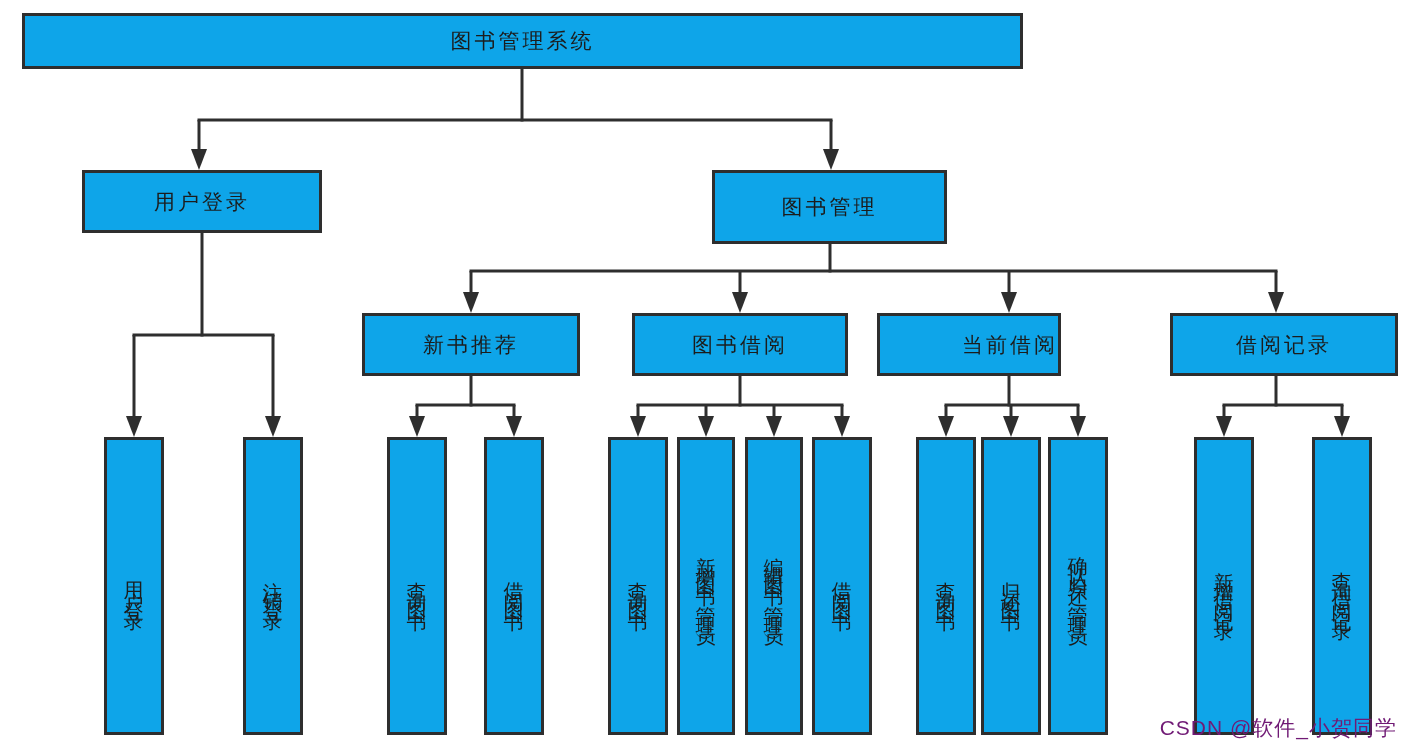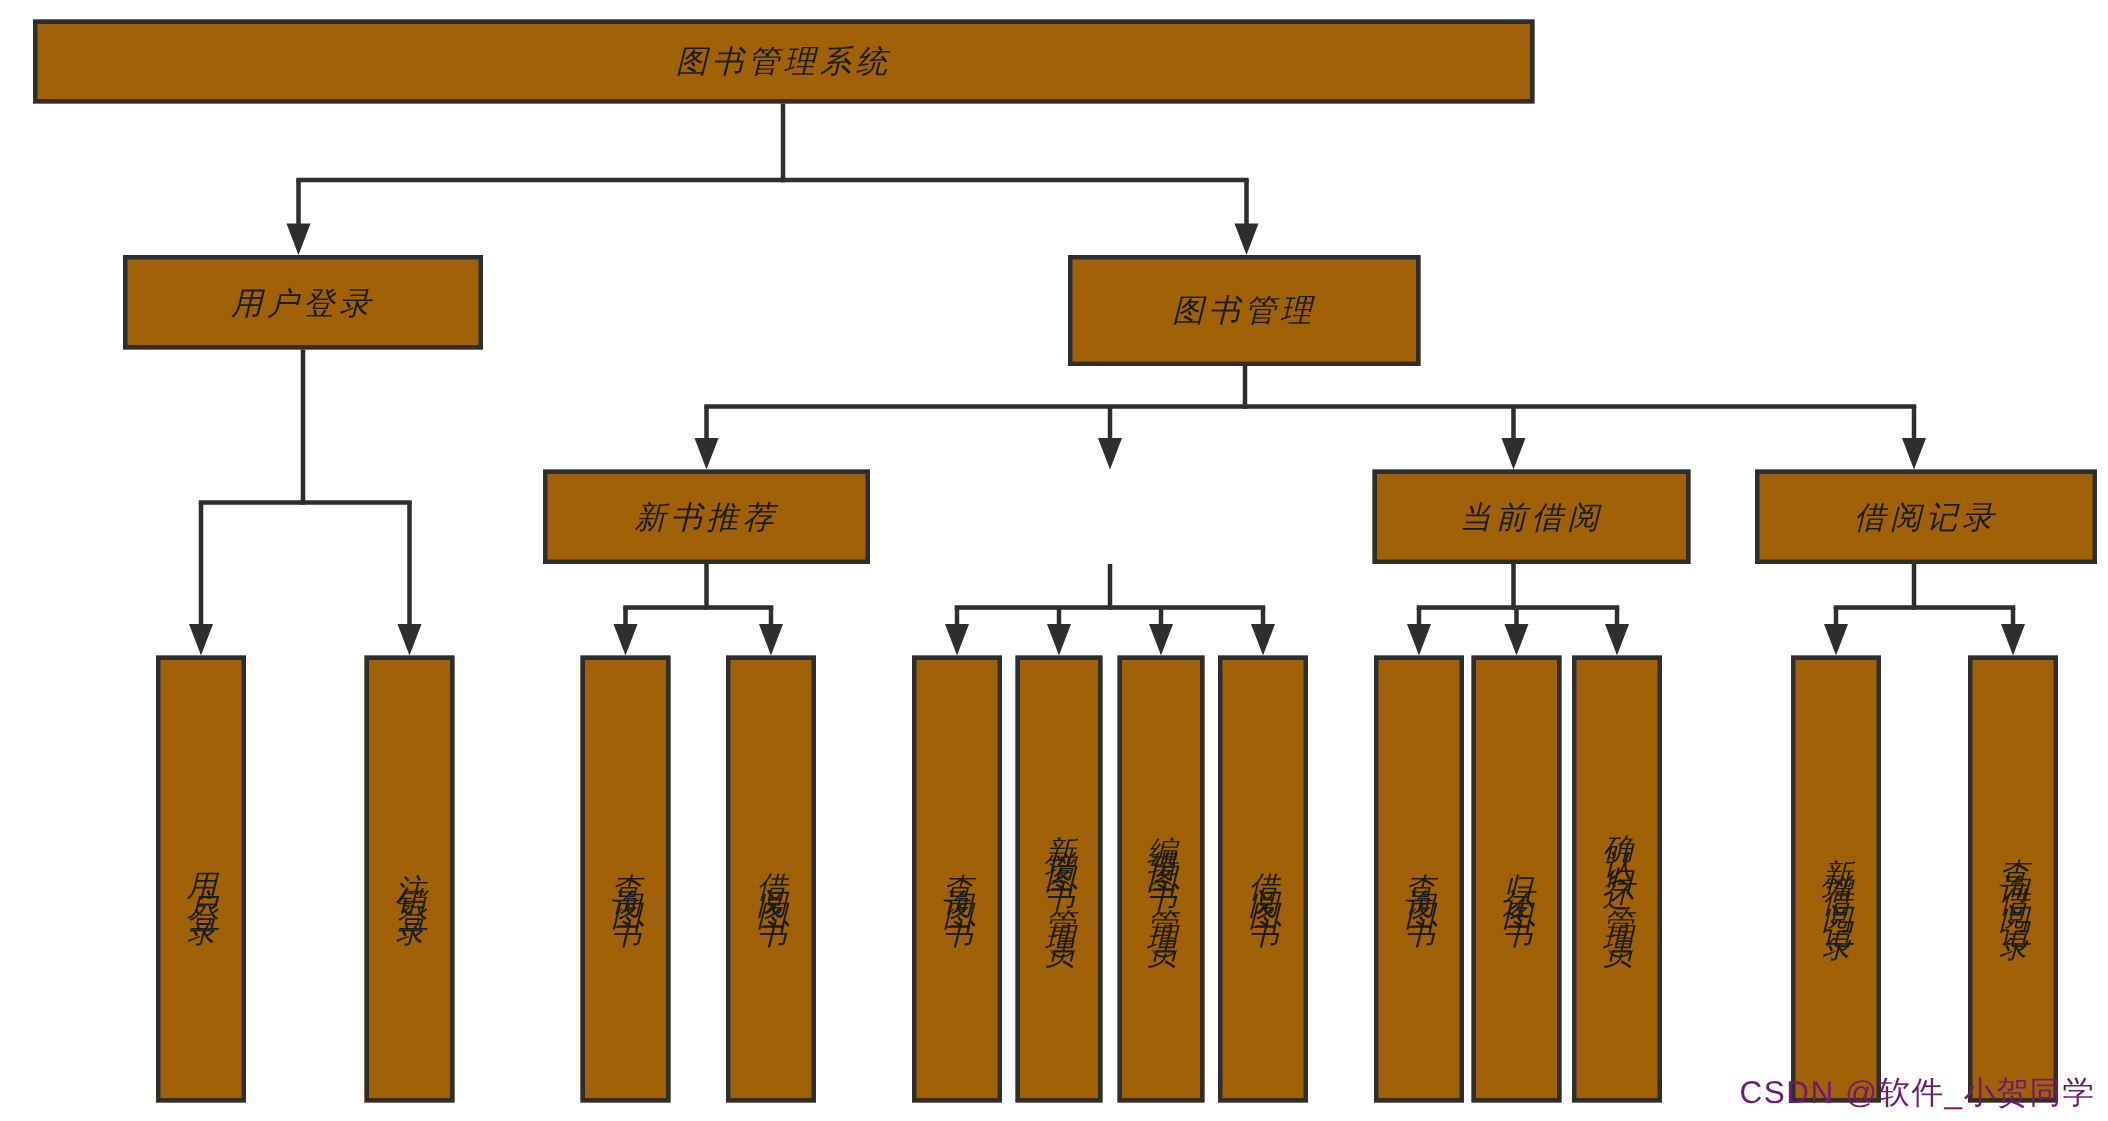--- a/index.html
+++ b/index.html
@@ -16,26 +16,25 @@
     left: 0; top: 0;
     width: 1405px; height: 747px;
     pointer-events: none;
   }
   svg.wires line { stroke: #2e2e2e; stroke-width: 3; }
   svg.wires path { fill: #2e2e2e; stroke: none; }
   .box {
     position: absolute;
     box-sizing: border-box;
     border: 3px solid #2e2e2e;
-    background: #a16207;
+    background: #0ea5e9;
     display: flex;
     align-items: center;
     justify-content: center;
     text-align: center;
-    font-style: italic;
   }
   .h-label {
     font-size: 21px;
     color: #1c1c1c;
     letter-spacing: 3px;
     white-space: nowrap;
   }
   .v-label {
     writing-mode: vertical-rl;
     text-orientation: mixed;
@@ -44,21 +43,21 @@
     color: #1c1c1c;
     line-height: 1;
   }
   
   .root-box   { left: 22px;  top: 13px;  width: 1001px; height: 56px; }
   .lvl2-a     { left: 82px;  top: 170px; width: 240px;  height: 63px; }
   .lvl2-b     { left: 712px; top: 170px; width: 235px;  height: 74px; }
   .lvl3       { top: 313px; height: 63px; }
   .lvl3-a     { left: 362px;  width: 218px; text-align: center; }
   .lvl3-b     { left: 632px;  width: 216px; }
-  .lvl3-c     { left: 915px;  width: 212px; }
+  .lvl3-c     { left: 877px;  width: 184px; justify-content: flex-end; }
   .lvl3-d     { left: 1170px; width: 228px; }
   .leaf       { top: 437px; height: 298px; width: 60px; }
   .leaf-1  { left: 104px; }
   .leaf-2  { left: 243px; }
   .leaf-3  { left: 387px; }
   .leaf-4  { left: 484px; }
   .leaf-5  { left: 608px; }
   .leaf-6  { left: 677px; width: 58px; }
   .leaf-7  { left: 745px; width: 58px; }
   .leaf-8  { left: 812px; }
@@ -166,20 +165,23 @@
   <div class="box lvl2-a">
     <span class="h-label">用户登录</span>
   </div>
   <div class="box lvl2-b">
     <span class="h-label">图书管理</span>
   </div>
 
   <div class="box lvl3 lvl3-a">
     <span class="h-label">新书推荐</span>
   </div>
+  <div class="box lvl3 lvl3-b">
+    <span class="h-label">图书借阅</span>
+  </div>
   <div class="box lvl3 lvl3-c">
     <span class="h-label">当前借阅</span>
   </div>
   <div class="box lvl3 lvl3-d">
     <span class="h-label">借阅记录</span>
   </div>
 
   <div class="box leaf leaf-1">
     <span class="v-label">用户登录</span>
   </div>

